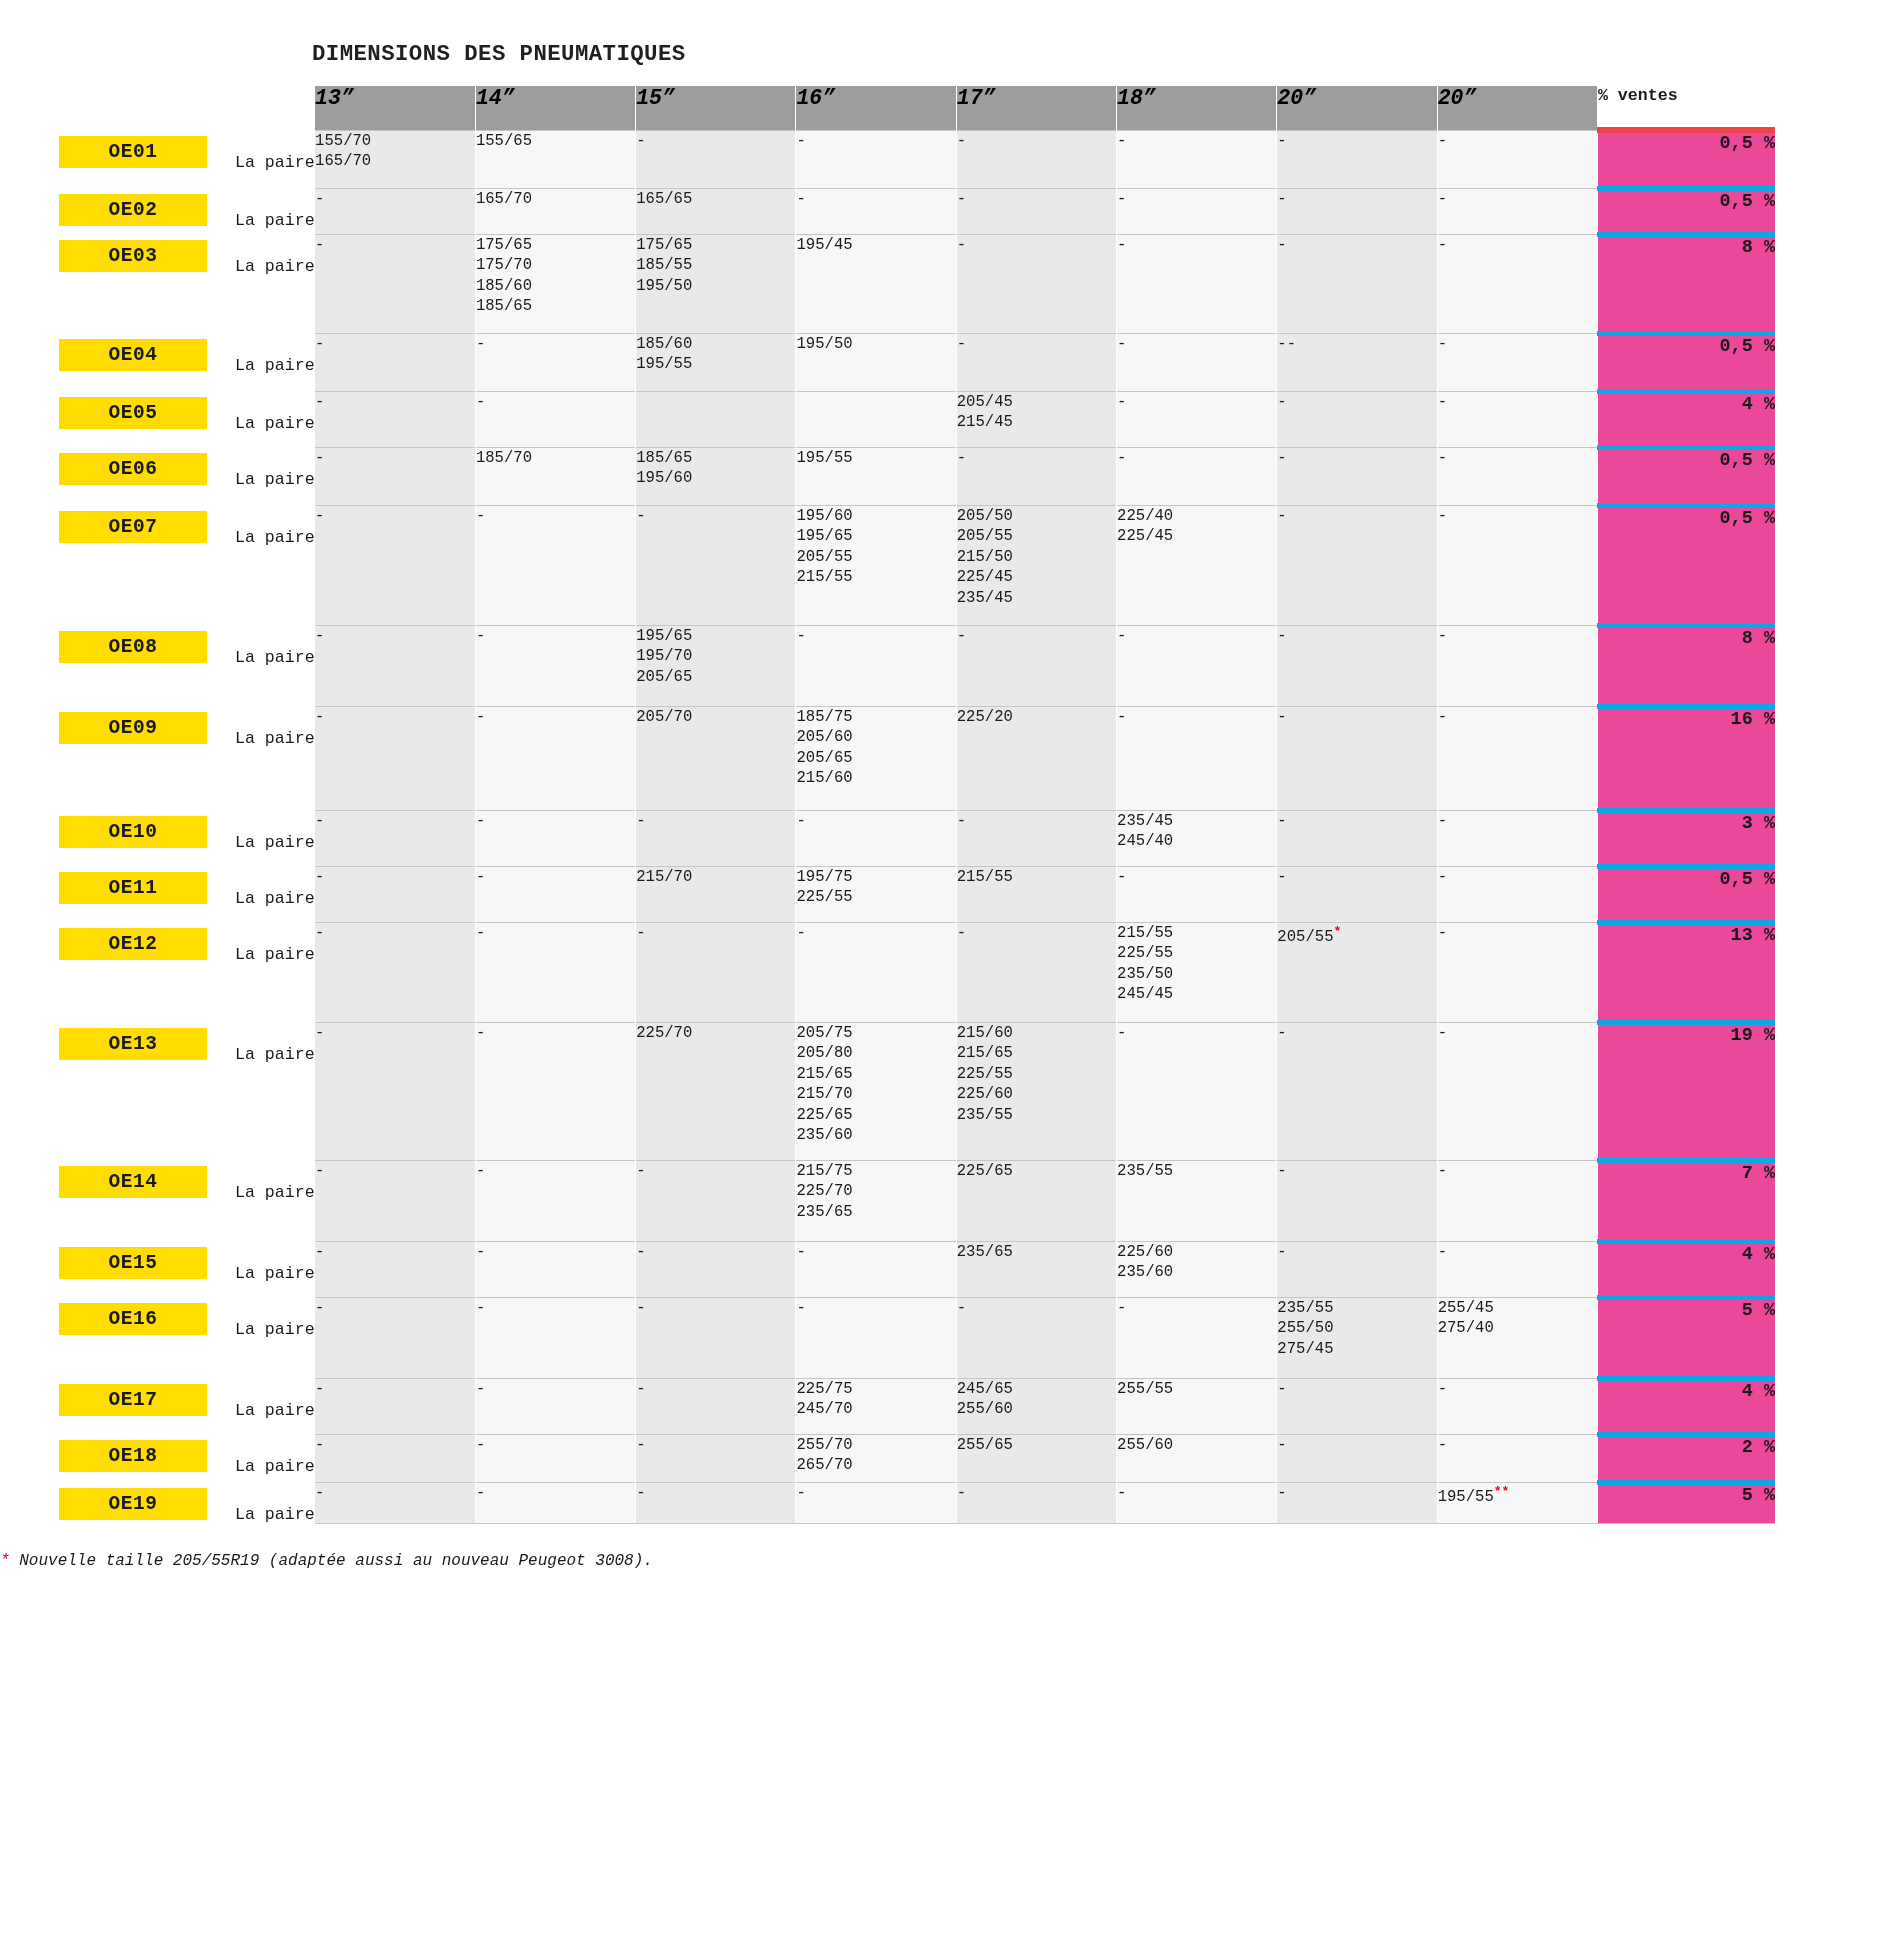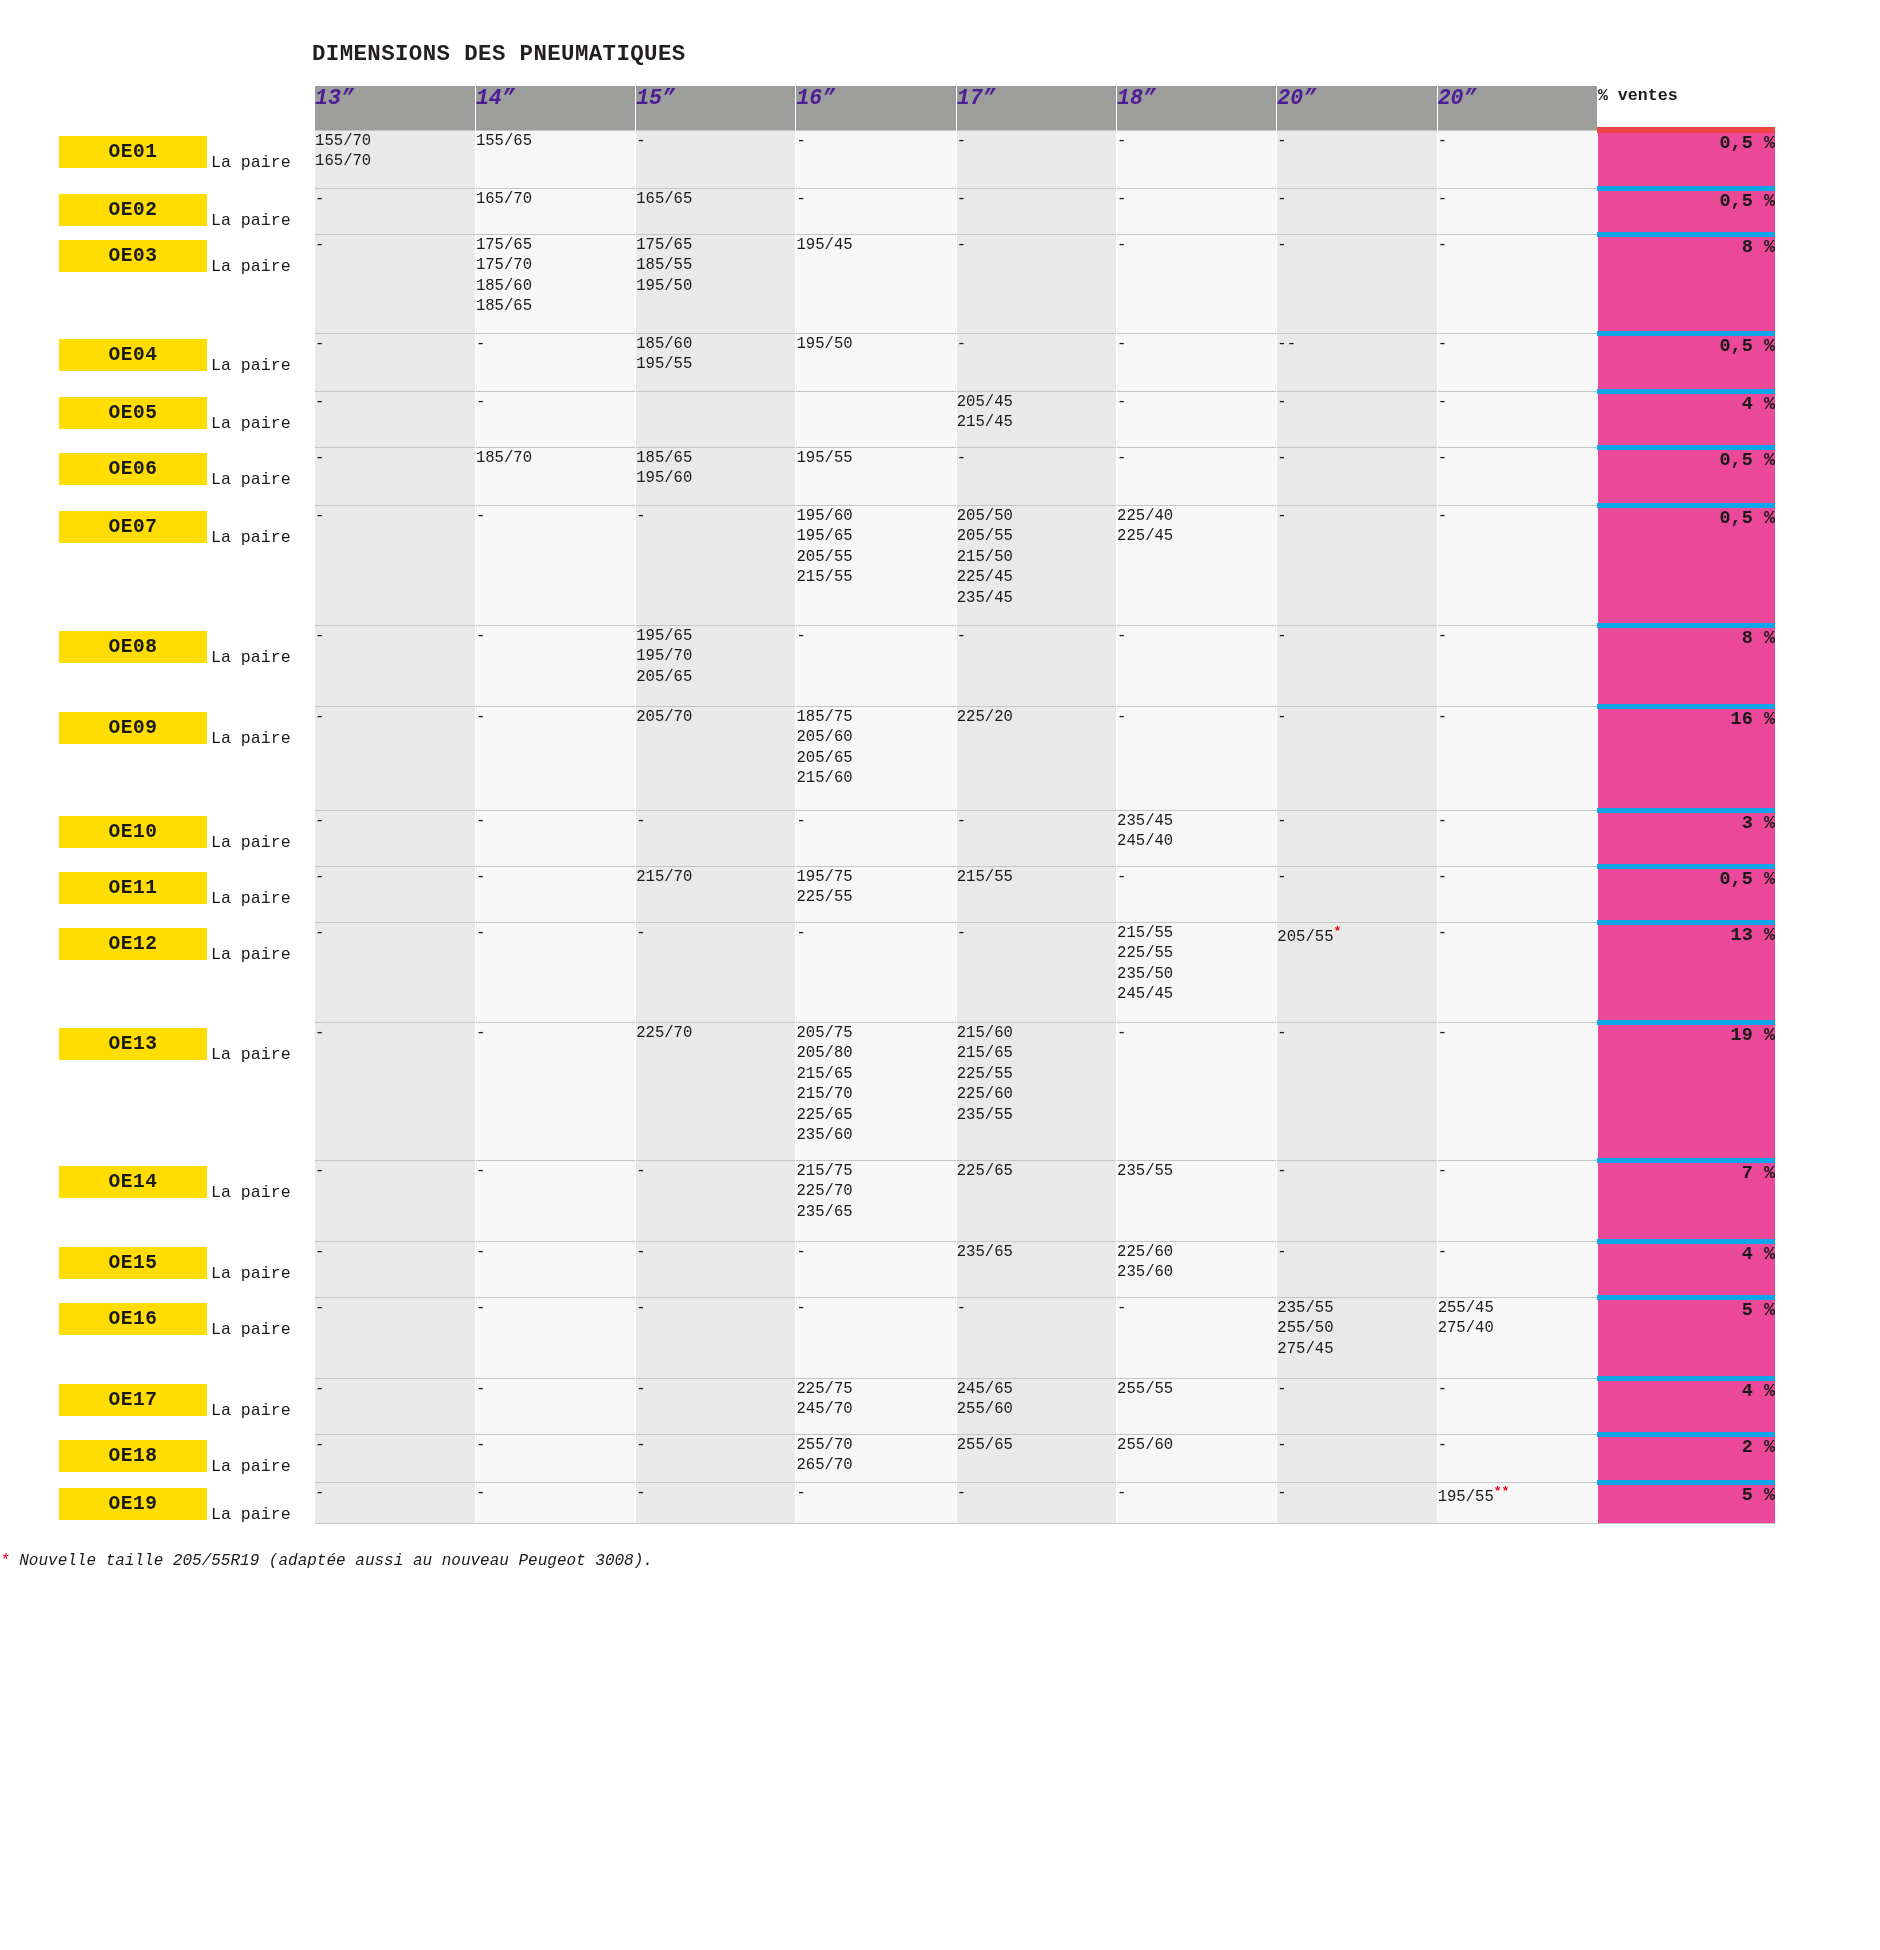--- a/index.html
+++ b/index.html
@@ -51,21 +51,21 @@
     vertical-align: top;
     padding: 0;
   }
   
   .hdr-blank {
     background: #ffffff;
     border: none;
   }
   .hdr-size {
     background: #9d9d9c;
-    color: #4c1d95;
+    color: #000000;
     font-size: 21.5px;
     font-style: italic;
     font-weight: bold;
     height: 41px;
     padding: 5.9px 0 3.9px 9.8px;
     text-align: left;
     border-right: 1px solid #ffffff;
     vertical-align: middle;
   }
   .hdr-pct {
@@ -82,21 +82,21 @@
   
   td.label-cell {
     background: #ffffff;
     padding: 0;
     position: relative;
   }
   .label-inner {
     display: flex;
     align-items: flex-start;
     padding-top: 5.9px;
-    gap: 4px;
+    gap: 28px;
   }
   .oe-badge {
     display: inline-block;
     background: #ffdd00;
     color: #1a1a1a;
     font-weight: bold;
     font-size: 19.5px;
     letter-spacing: 0.5px;
     text-align: center;
     width: 148px;

